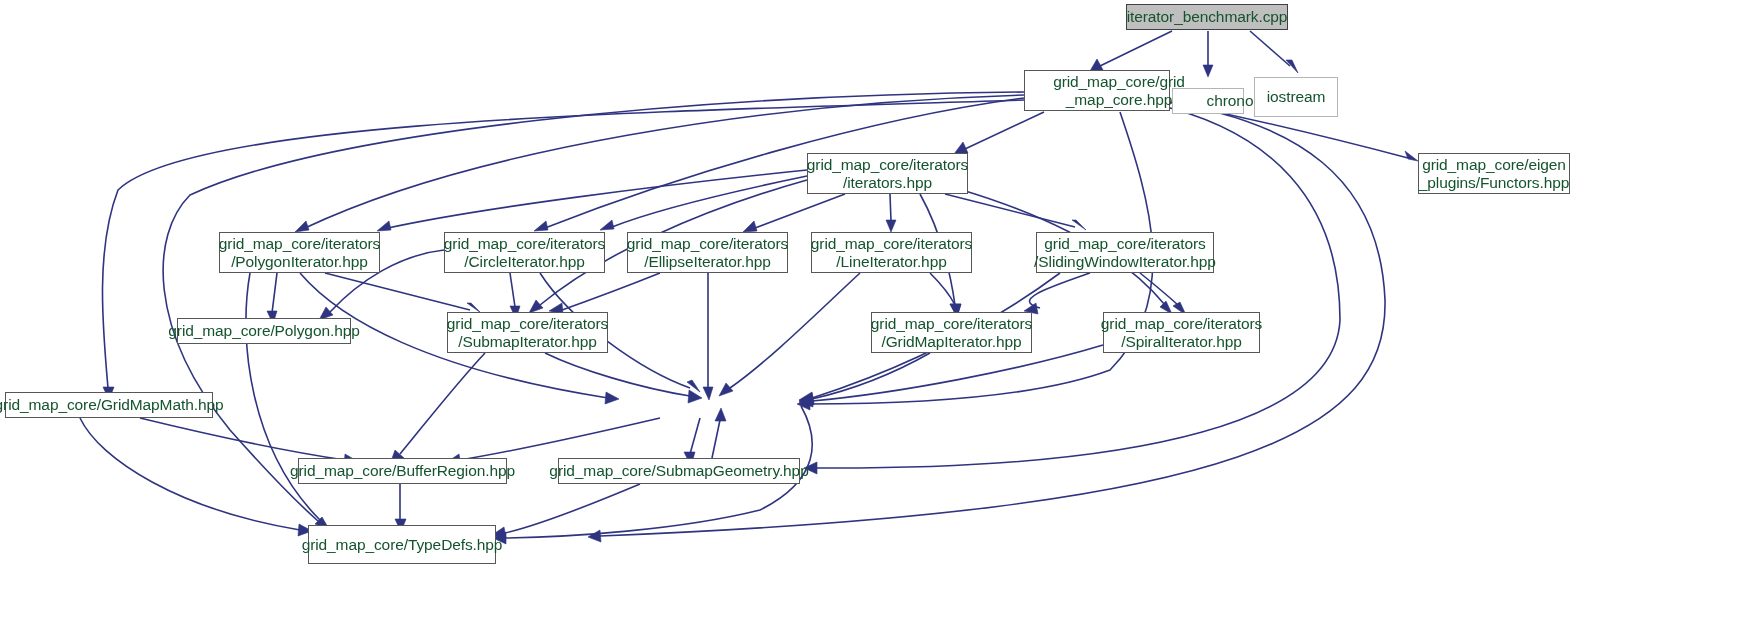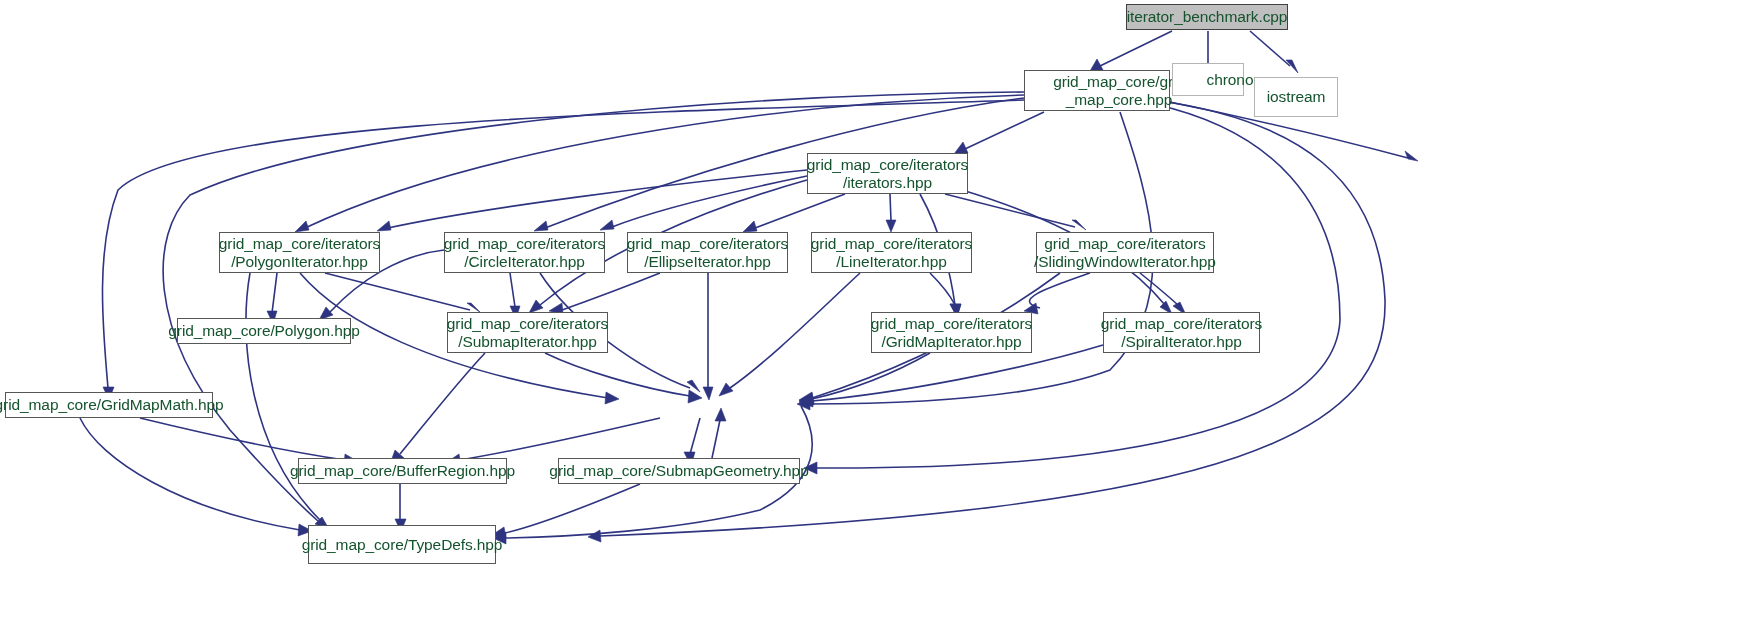--- a/index.html
+++ b/index.html
@@ -204,28 +204,32 @@
 
   <div class="node root" style="left:1126px; top:4px; width:162px; height:26px;">
     <span>iterator_benchmark.cpp</span>
   </div>
 
   <div class="node" style="left:1024px; top:70px; width:146px; height:41px;padding-left:44px;">
     <span>grid_map_core/grid
 _map_core.hpp</span>
   </div>
 
-  <div class="node sys" style="left:1172px; top:63px; width:72px; height:33px;padding-left:44px;">
+  <div class="node sys" style="left:1172px; top:88px; width:72px; height:26px;padding-left:44px;">
     <span>chrono</span>
   </div>
 
   <div class="node sys" style="left:1254px; top:77px; width:84px; height:40px;">
     <span>iostream</span>
   </div>
 
+  <div class="node" style="left:1418px; top:153px; width:152px; height:41px;">
+    <span>grid_map_core/eigen
+_plugins/Functors.hpp</span>
+  </div>
 
   <div class="node" style="left:807px; top:153px; width:161px; height:41px;">
     <span>grid_map_core/iterators
 /iterators.hpp</span>
   </div>
 
   <div class="node" style="left:219px; top:232px; width:161px; height:41px;">
     <span>grid_map_core/iterators
 /PolygonIterator.hpp</span>
   </div>

